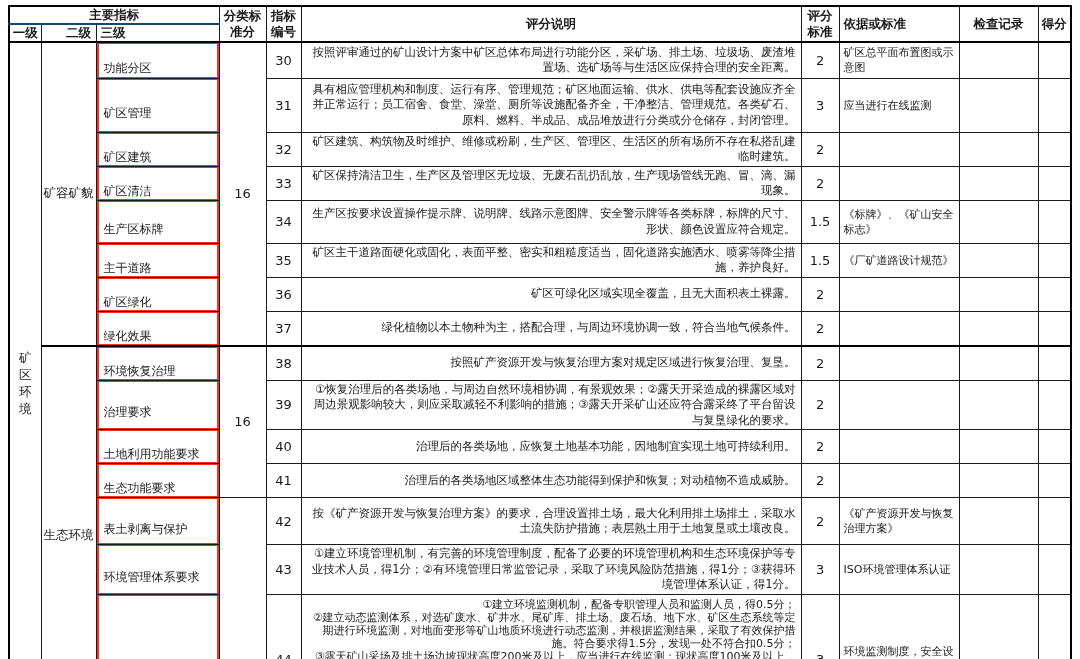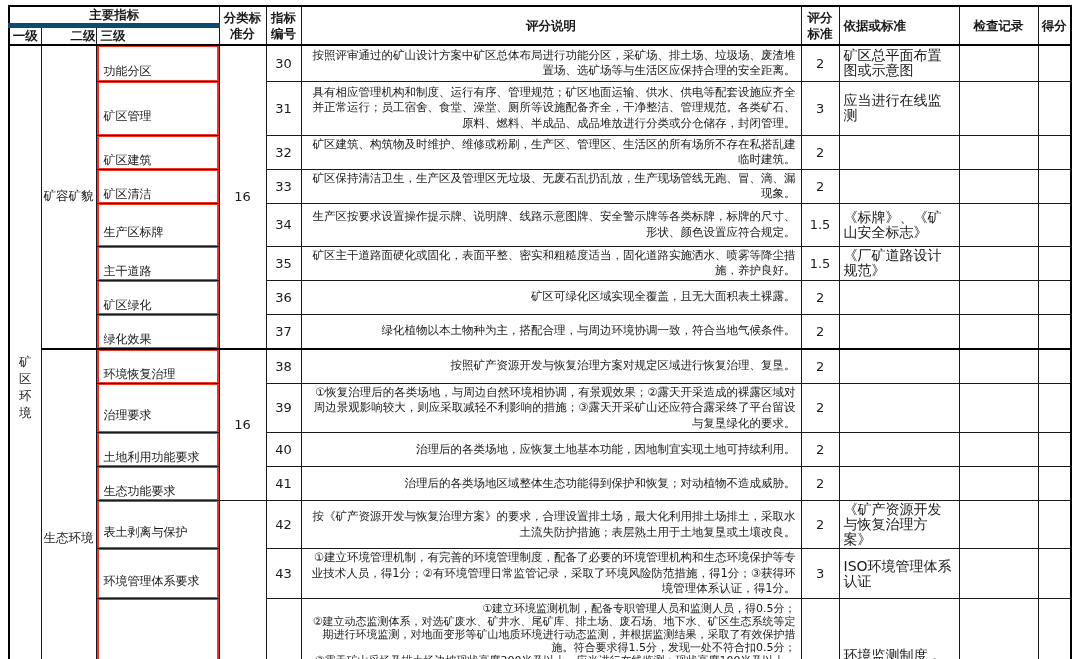--- a/index.html
+++ b/index.html
@@ -1,33 +1,33 @@
 <!DOCTYPE html>
 <html><head>
 <meta charset="utf-8">
 <style>
   html,body{margin:0;padding:0;background:#fff;}
   body{width:1080px;height:659px;overflow:hidden;font-family:"DejaVu Sans","Liberation Sans",sans-serif;color:#1a1a1a;}
   .wrap{padding:5px 0 0 8px;}
   table{border-collapse:collapse;table-layout:fixed;width:1062px;border:2px solid #000;}
   th,td{border:1px solid #1a1a1a;padding:0;vertical-align:middle;text-align:center;overflow:hidden;}
   thead th{font-size:12.5px;font-weight:bold;line-height:16px;border-bottom-width:2px;}
-  thead tr.h1 th.span-hdr{border-bottom:5px solid #0c4a6e;}
+  thead tr.h1 th.span-hdr{border-bottom:2px solid #0c4a6e;}
   thead th.two-row{border-bottom:2px solid #000;}
   tbody td{font-size:12px;}
   td.lv1{font-size:12.5px;line-height:17px;padding:0 3px;}
   td.lv2{font-size:12.5px;padding:0 2px;}
   td.lv3{text-align:left;padding:16px 4px 0 7px;position:relative;}
   td.lv3 .lbl{position:relative;z-index:2;}
   .rf{position:absolute;left:0;right:0;top:-1px;bottom:-1px;border:2px solid #ee3524;z-index:3;pointer-events:none;}
   .rf.short{bottom:34px;}
   td.num{font-size:13px;}
   td.desc{text-align:right;vertical-align:middle;padding:1px 5px;font-size:11.5px;line-height:15.5px;}
   td.desc.pre{white-space:pre-line;vertical-align:top;line-height:13px;font-size:11px;padding-top:3px;}
-  td.basis{text-align:left;padding:1px 4px;font-size:14px;line-height:15px;}
+  td.basis{text-align:left;padding:1px 4px;font-size:11px;line-height:15px;}
   tbody tr.section-start td{border-top:2px solid #000;}
 </style>
 </head>
 <body>
 
 <div class="wrap">
 <table>
   <colgroup>
     <col style="width:32px">
         <col style="width:55px">
@@ -46,21 +46,21 @@
       <th rowspan="2" class="two-row">分类标准分</th>
       <th rowspan="2" class="two-row">指标编号</th>
       <th rowspan="2" class="two-row">评分说明</th>
       <th rowspan="2" class="two-row">评分标准</th>
       <th rowspan="2" class="two-row" style="text-align:left;padding-left:4px;">依据或标准</th>
       <th rowspan="2" class="two-row">检查记录</th>
       <th rowspan="2" class="two-row">得分</th>
     </tr>
     <tr class="h2" style="height:18px">
       <th class="two-row">一级</th>
-      <th class="two-row" style="text-align:right;padding-left:20px;">二级</th>
+      <th class="two-row" style="text-align:center;padding-left:20px;">二级</th>
       <th class="two-row" style="text-align:left;padding-left:4px;">三级</th>
     </tr>
   </thead>
   <tbody>
     <tr style="height:36px">
       <td rowspan="15" class="lv1">矿区环境</td>
       <td rowspan="8" class="lv2">矿容矿貌</td>
       <td class="lv3"><span class="rf"></span><span class="lbl">功能分区</span></td>
       <td rowspan="8" class="num">16</td>
       <td class="num">30</td>

